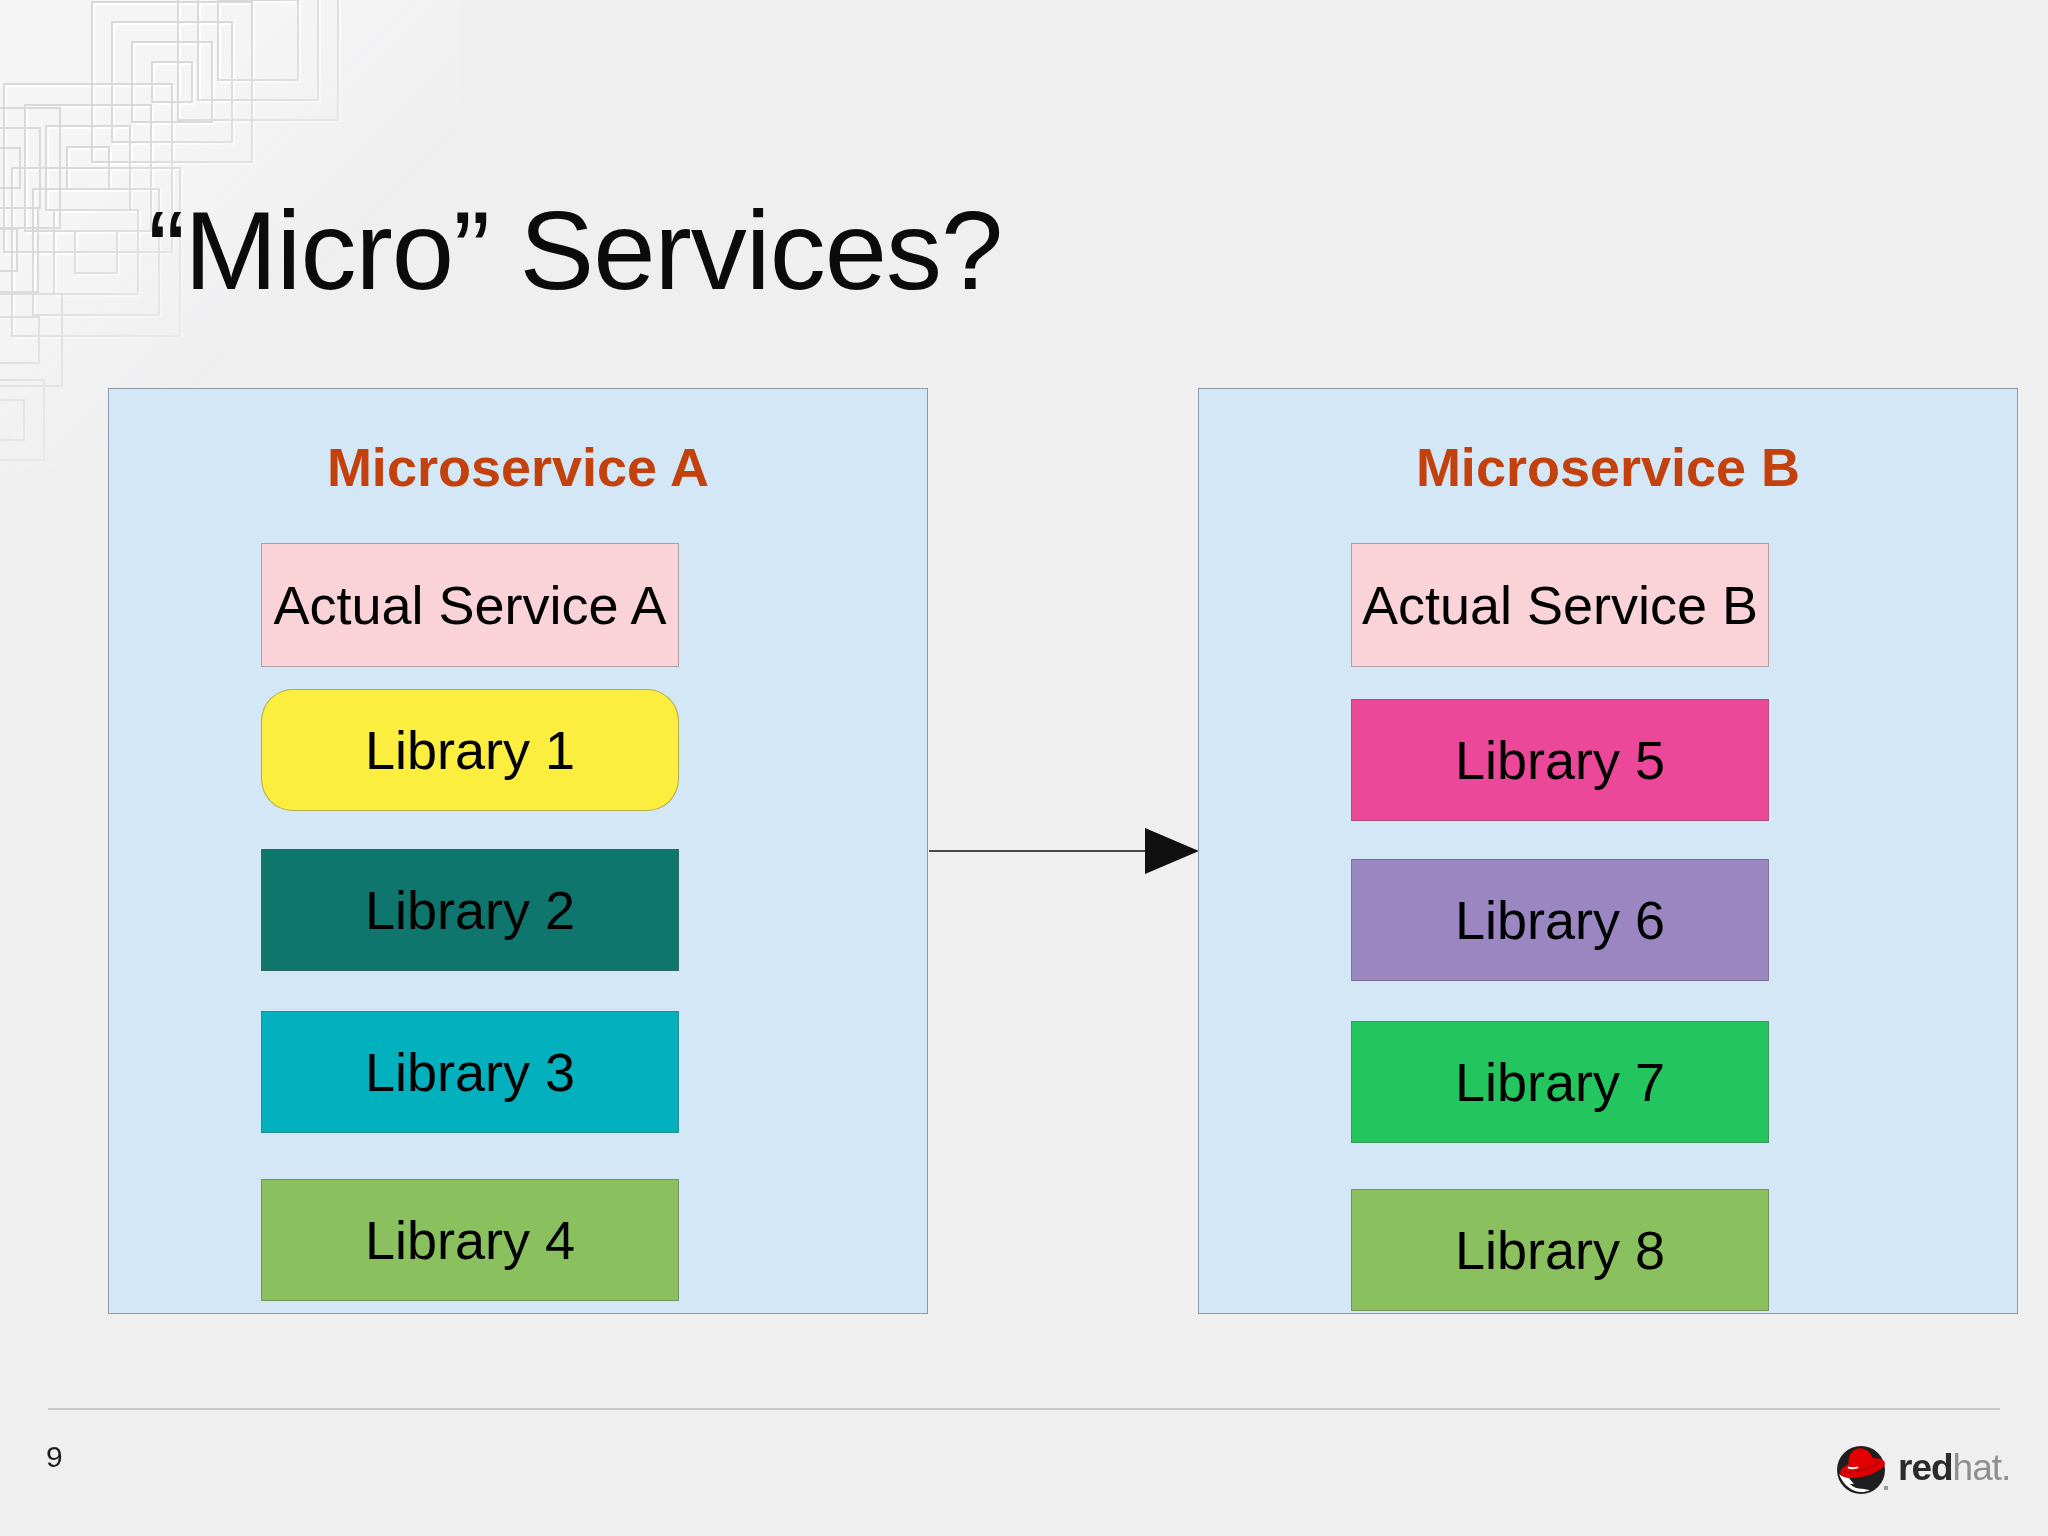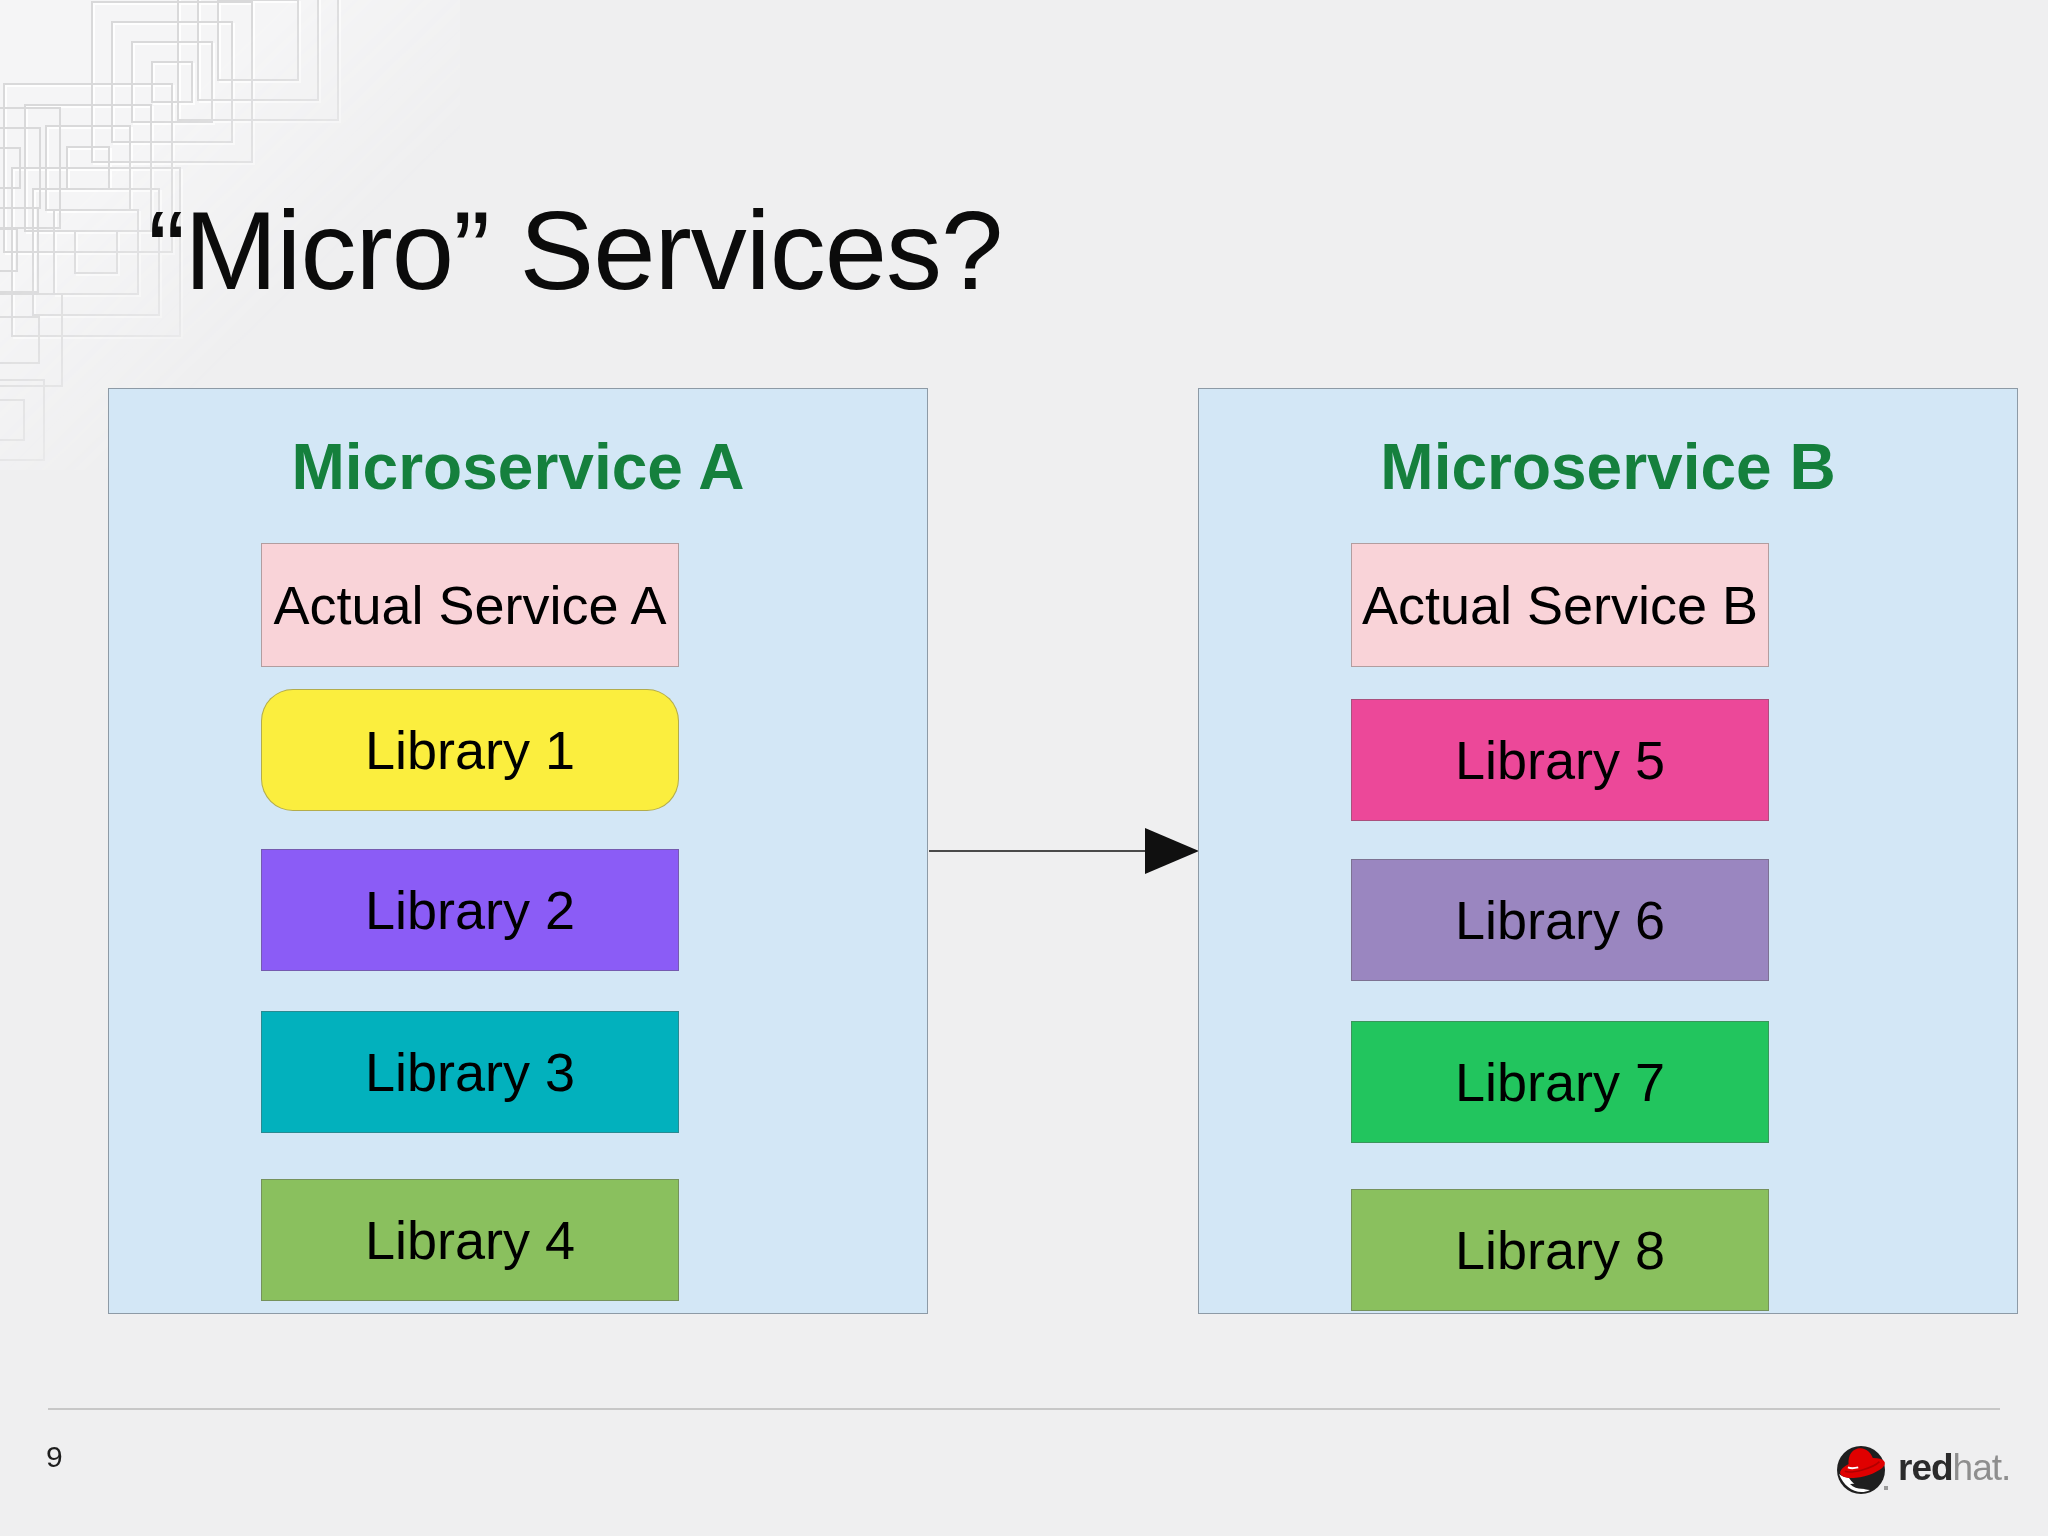--- a/index.html
+++ b/index.html
@@ -24,21 +24,21 @@
   
   .panel{
     position:absolute;top:388px;width:820px;height:926px;
     border:1px solid #8d9aa6;background:#d3e7f6;box-sizing:border-box;
   }
   .panel-a{left:108px;}
   .panel-b{left:1198px;}
   .panel-title{
     position:absolute;top:38px;left:0;width:100%;height:80px;
     display:flex;align-items:center;justify-content:center;
-    font-size:64px;font-weight:700;color:#15803d;
+    font-size:54px;font-weight:700;color:#c2410c;
   }
   .stack{position:absolute;left:152px;top:154px;width:474px;}
   .box{
     width:418px;box-sizing:border-box;
     border:1px solid rgba(90,90,90,.45);
     display:flex;align-items:center;justify-content:center;
     font-size:54px;color:#000;white-space:nowrap;
   }
   .box.service{height:124px;margin-bottom:22px;}
   .box.lib{height:122px;}
@@ -151,21 +151,21 @@
     </g>
   </svg>
 
   <h1 class="slide-title">“Micro” Services?</h1>
 
   <section class="panel panel-a" style="background-color: rgb(211, 231, 246);">
     <div class="panel-title">Microservice A</div>
     <div class="stack">
       <div class="box service" style="background-color: rgb(249, 211, 216);">Actual Service A</div>
       <div class="box lib g1" style="background-color: rgb(251, 238, 62); border-radius: 32px;">Library 1</div>
-      <div class="box lib g2" style="background-color: #8b5cf6;">Library 2</div>
+      <div class="box lib g2" style="background-color: #0f766e;">Library 2</div>
       <div class="box lib g3" style="background-color: rgb(2, 177, 189);">Library 3</div>
       <div class="box lib" style="background-color: rgb(138, 192, 94);">Library 4</div>
     </div>
   </section>
 
   <div class="arrow">
     <div class="arrow-line"></div>
     <div class="arrow-head"></div>
   </div>
 

